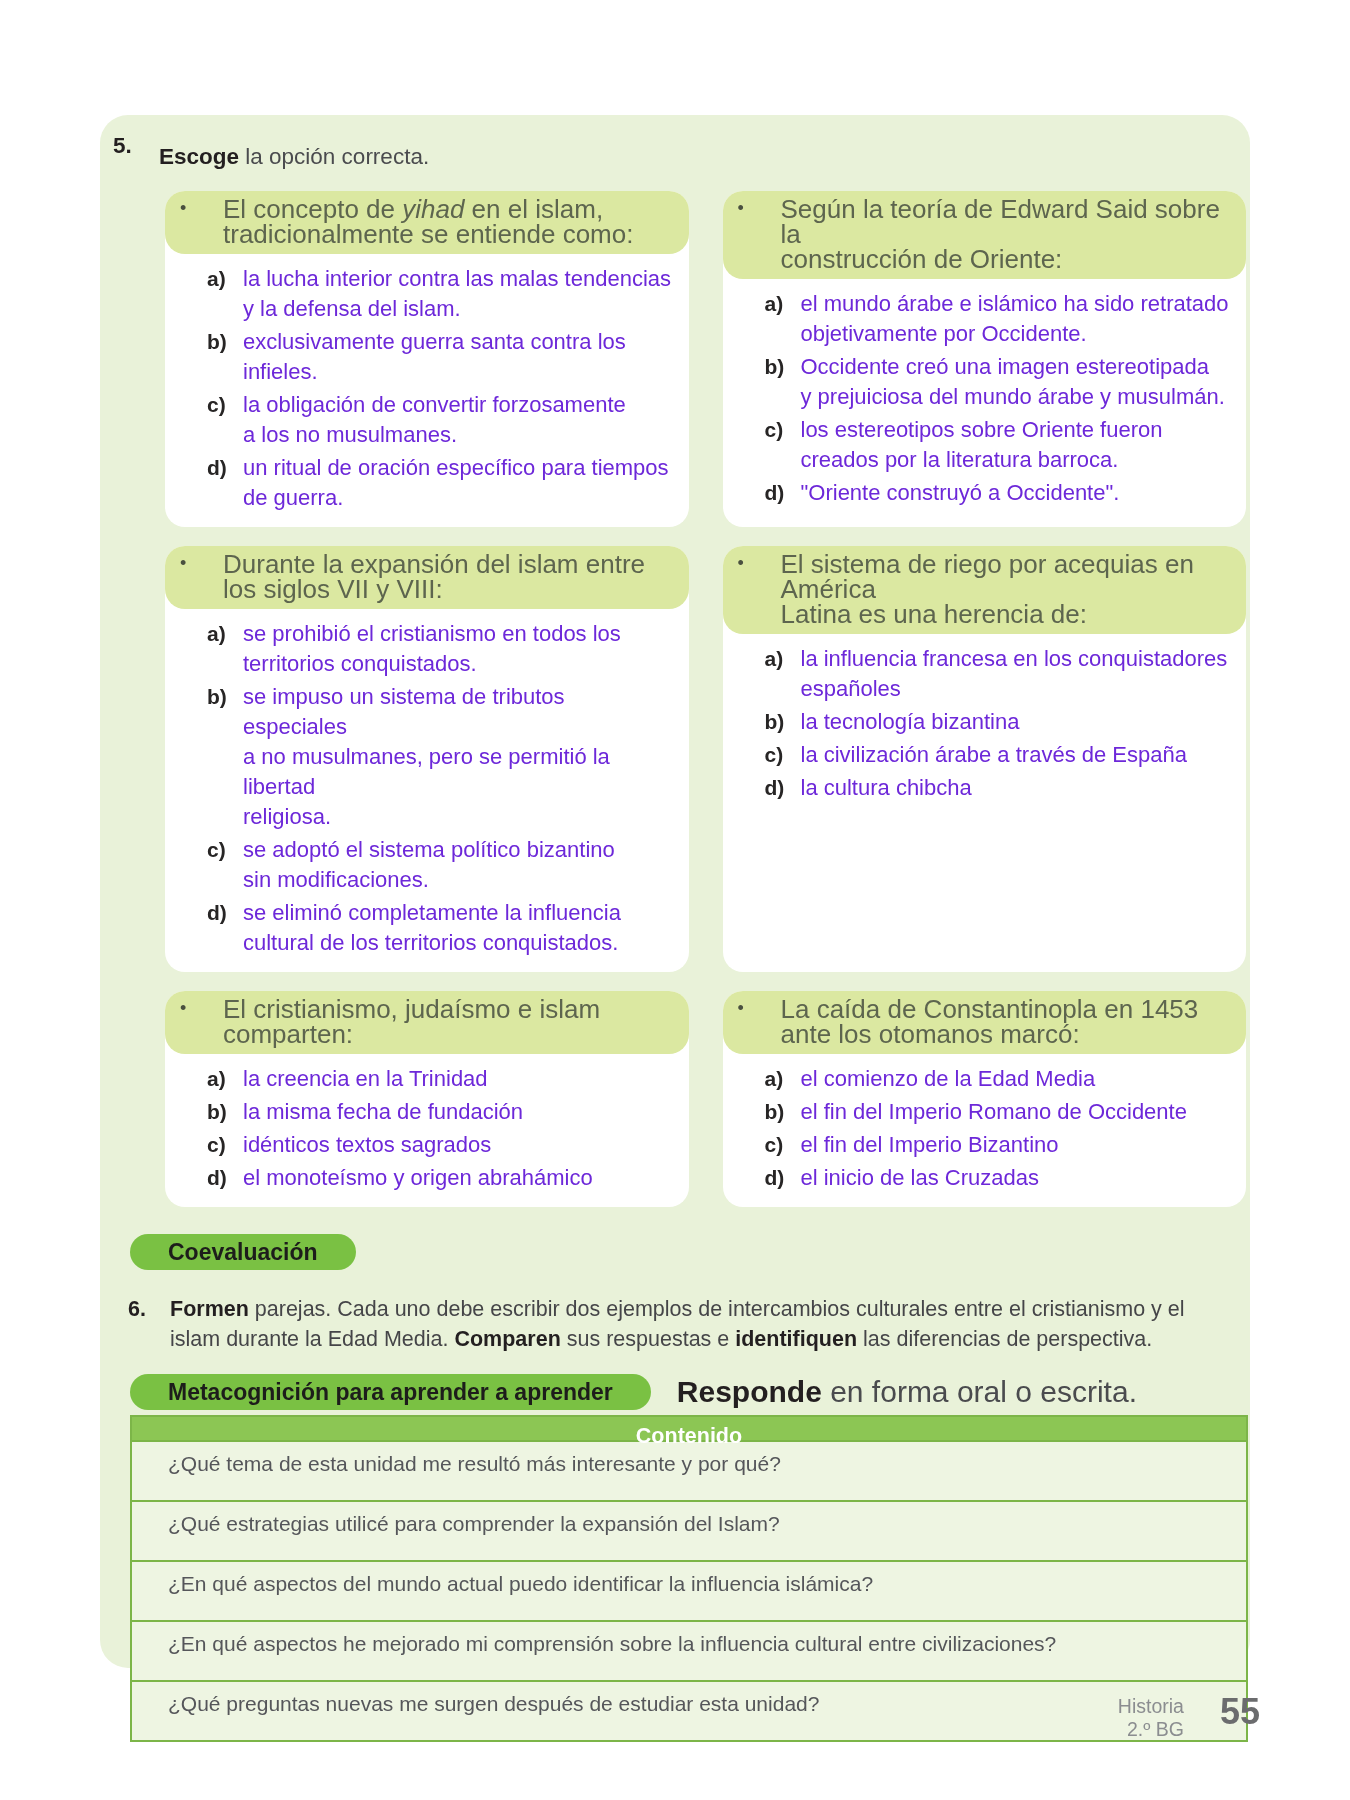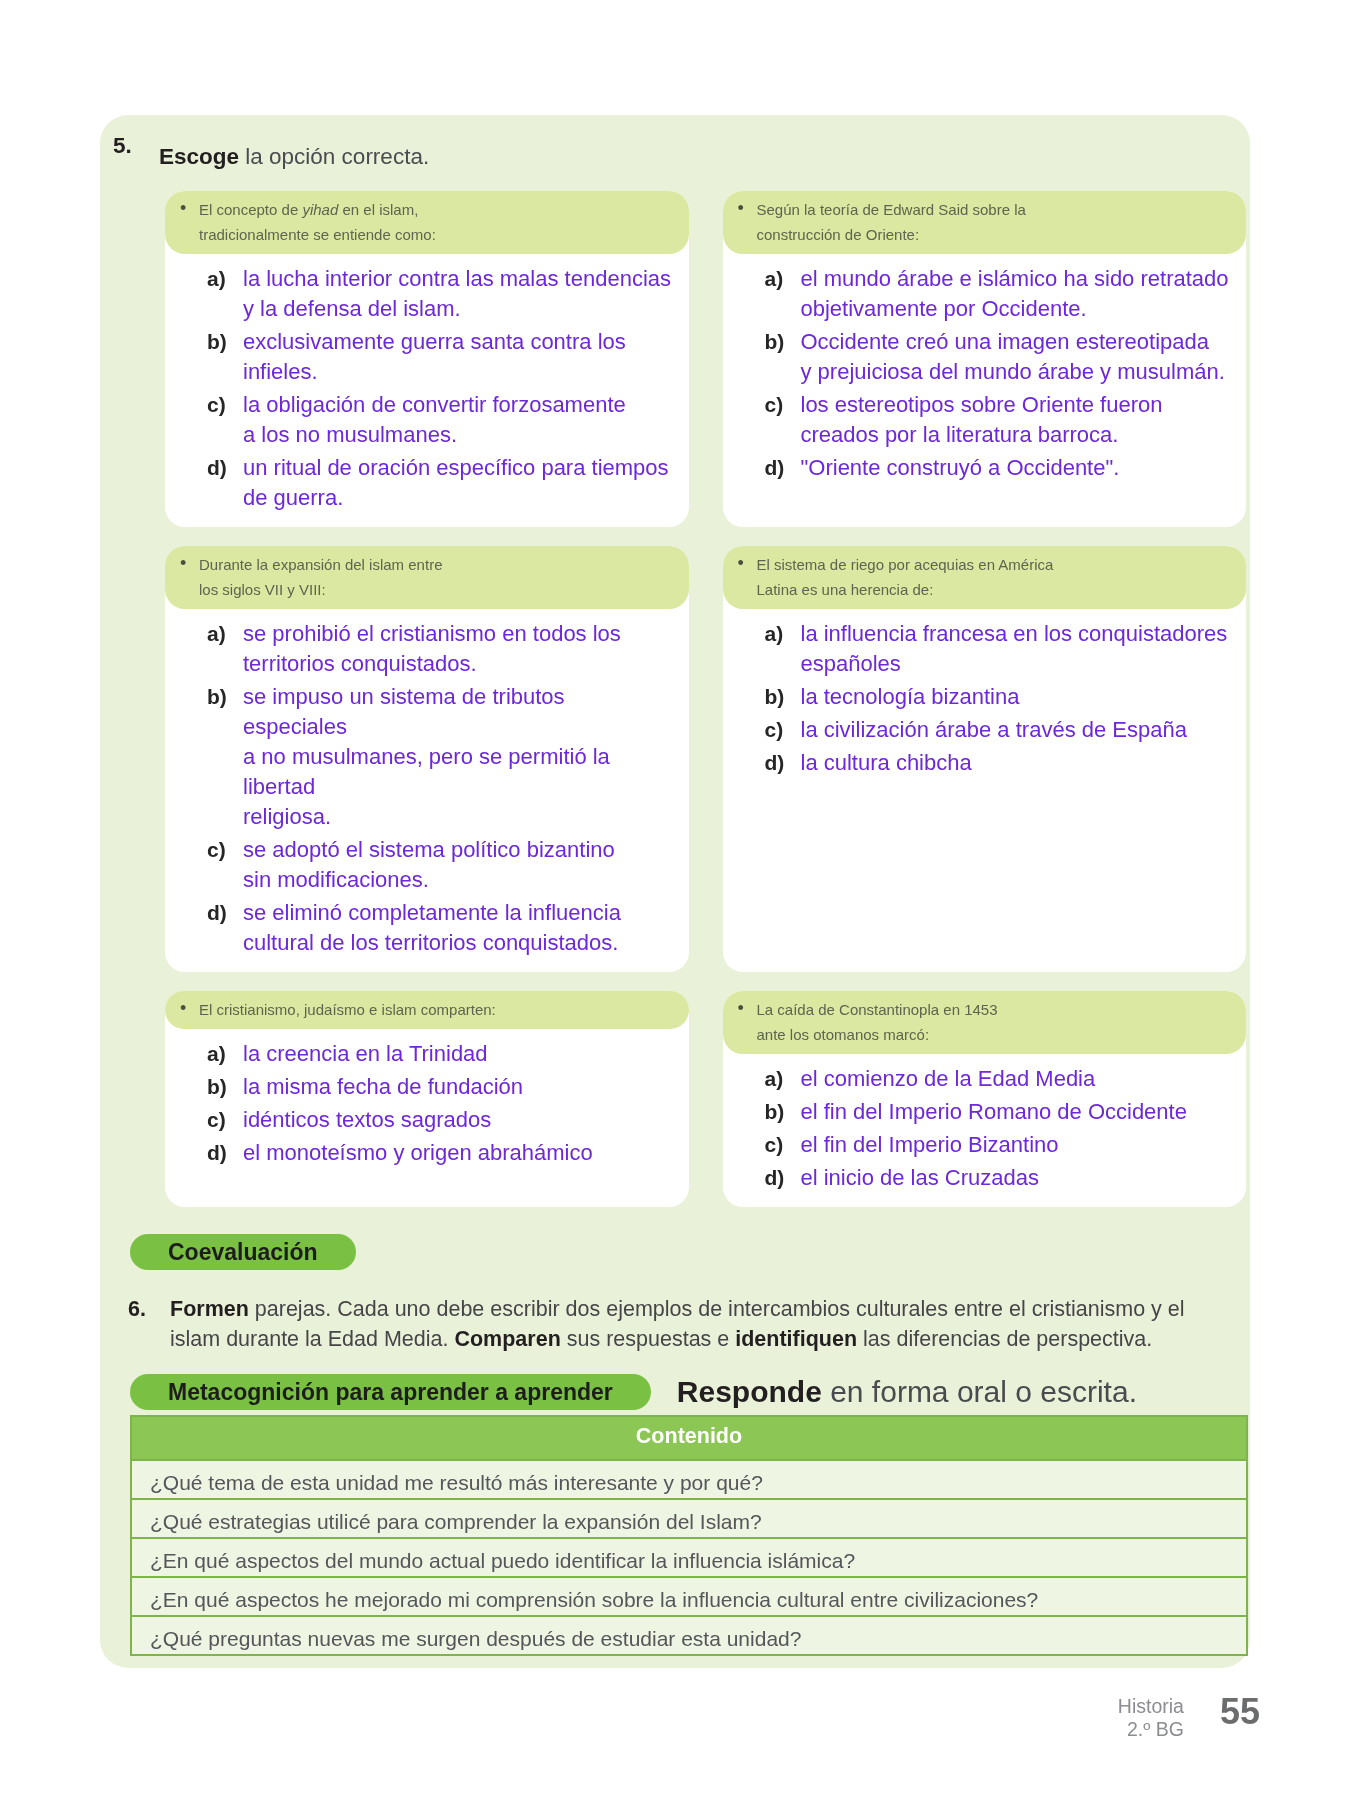--- a/index.html
+++ b/index.html
@@ -15,21 +15,21 @@
   .lead .num{width:35px;flex:none;font-weight:bold;color:#231f20;}
   .lead b{color:#231f20;}
 
   
   .qgrid{display:grid;grid-template-columns:1fr 1fr;column-gap:34px;row-gap:19px;
          margin:8px 4px 0 65px;}
   .qblock{background:#ffffff;border-radius:20px;display:flex;flex-direction:column;}
   .qhead{position:relative;background:#dbe8a1;border-radius:20px;
          padding:6px 16px 7px 34px;min-height:24px;display:flex;align-items:center;}
   .qhead .bullet{position:absolute;left:15px;top:7px;font-size:18px;color:#4a503f;}
-  .qhead-text{font-size:15px;line-height:25px;color:#5d654e;white-space:pre-line;}
+  .qhead-text{font-size:26px;line-height:25px;color:#5d654e;white-space:pre-line;margin-left:24px;}
   .qhead-text i{font-style:italic;}
   .opts{list-style:none;margin:10px 0 0;padding:0 14px 14px 42px;
         display:flex;flex-direction:column;gap:3px;}
   .opts li{display:flex;}
   .letter{font-weight:bold;color:#272525;width:36px;flex:none;font-size:21px;line-height:30px;}
   .otext{color:#6d28d9;font-size:22px;line-height:30px;white-space:pre-line;}
 
   
   .pill{display:inline-flex;align-items:center;height:36px;border-radius:21px;
         background:#7ac143;padding:0 38px;font-weight:bold;font-size:23px;color:#1d1d1b;}
@@ -42,24 +42,24 @@
   .item6 p + p{margin-top:10px;}
   .item6 b{color:#231f20;}
 
   
   .metarow{display:flex;align-items:center;gap:26px;margin:20px 0 0 30px;}
   .responde{margin:0;font-size:30px;color:#4a4b4e;}
   .responde b{color:#231f20;}
 
   
   .mtable{margin:5px 0 0 30px;width:1118px;box-sizing:border-box;}
-  .thead{background:#8cc654;border:2px solid #7cb548;box-sizing:border-box;height:46px;
+  .thead{background:#8cc654;border:2px solid #7cb548;box-sizing:border-box;height:27px;
          line-height:38px;text-align:center;color:#ffffff;font-weight:bold;font-size:21.5px;}
   .trow{background:#eef5e2;border:2px solid #7cb548;border-top:0;box-sizing:border-box;
-        height:39px;line-height:43px;padding:0 0 0 18px;font-size:21px;color:#55565a;}
+        height:60px;line-height:43px;padding:0 0 0 36px;font-size:21px;color:#55565a;}
 
   
   .footer{position:absolute;right:90px;top:1695px;display:flex;gap:36px;align-items:flex-start;}
   .course{color:#8b8d90;font-size:19.5px;line-height:23px;text-align:right;}
   .pnum{color:#6b6c6e;font-weight:bold;font-size:36px;line-height:36px;margin-top:-1px;}
 </style>
 </head>
 <body>
 
 <div class="page">

